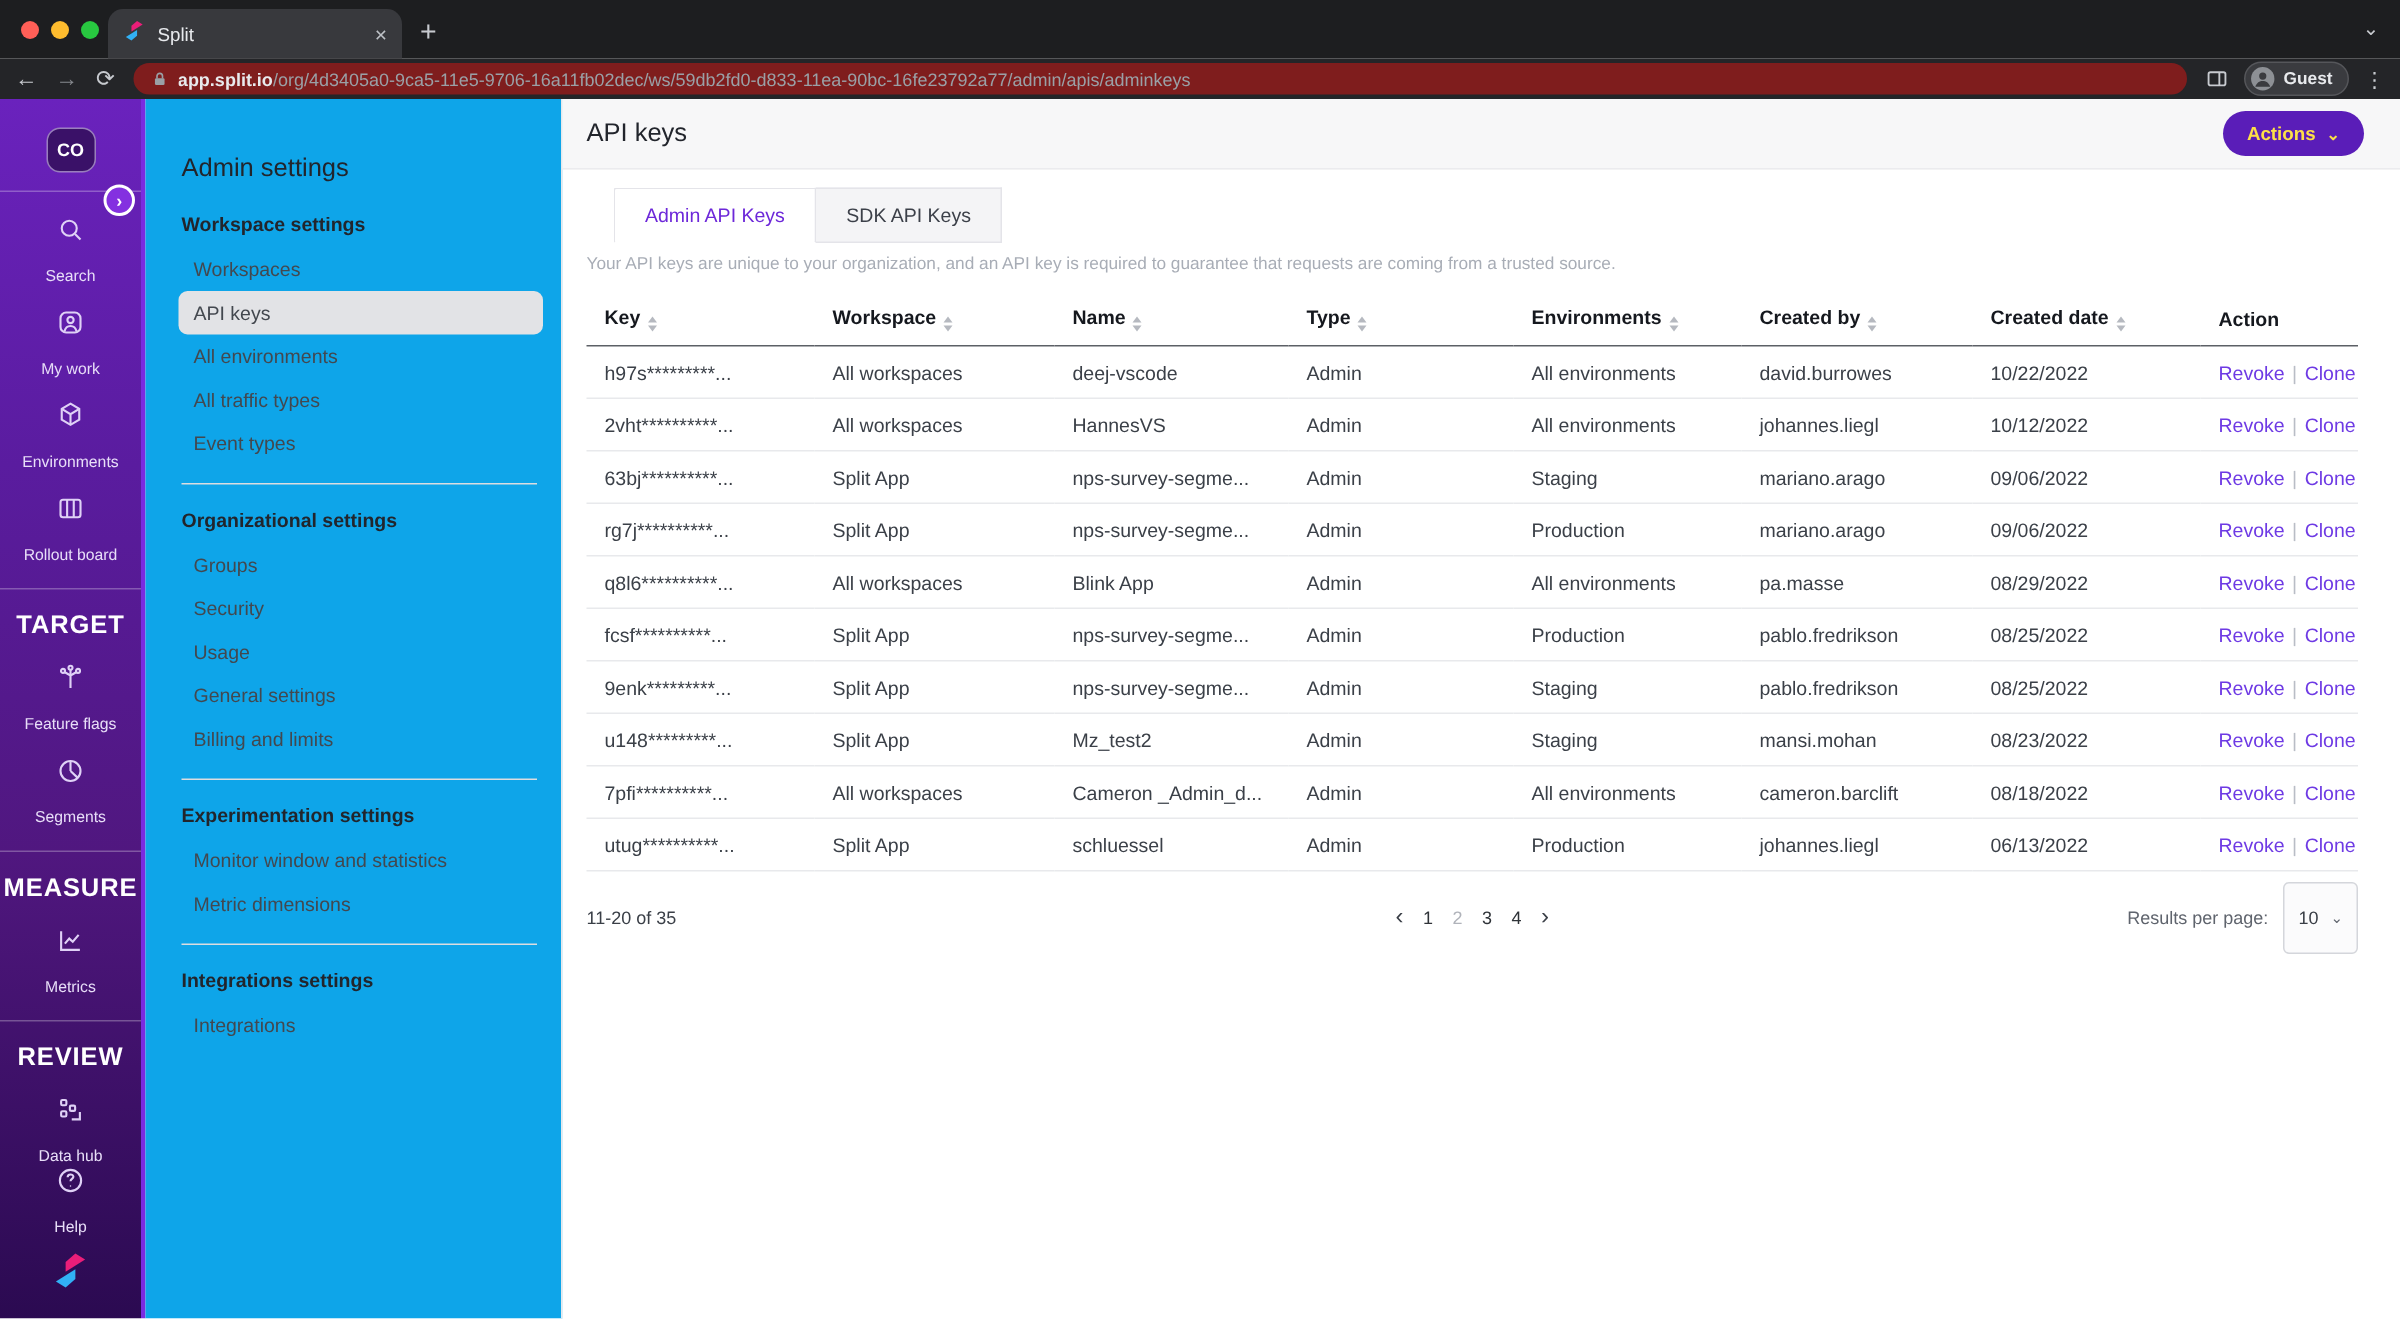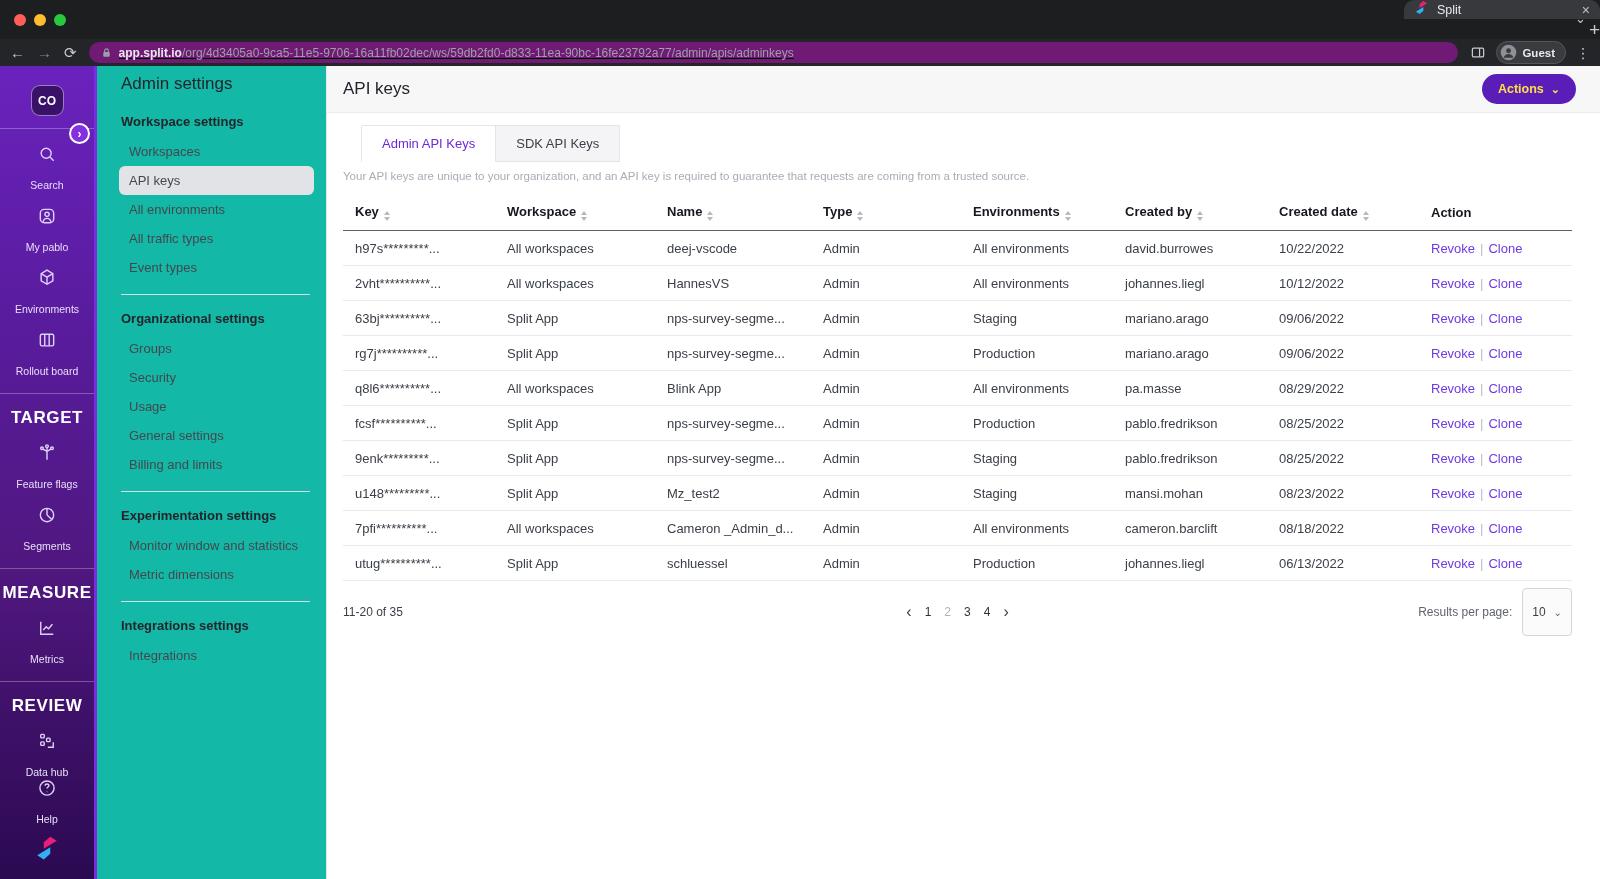--- a/index.html
+++ b/index.html
@@ -1,32 +1,32 @@
 <!DOCTYPE html>
 <html><head>
 <meta charset="utf-8">
 <style>
   * { margin:0; padding:0; box-sizing:border-box; }
   html,body { width:1600px; height:879px; overflow:hidden; font-family:"Liberation Sans", sans-serif; background:#fff; }
 
   
-  .tabstrip { height:39px; background:#1d1e20; display:flex; align-items:flex-end; position:relative;flex-direction:column; }
+  .tabstrip { height:39px; background:#1d1e20; display:flex; align-items:flex-end; position:relative; }
   .traffic { display:flex; gap:8px; position:absolute; left:14px; top:14px; }
   .traffic span { width:12px; height:12px; border-radius:50%; display:block; }
   .t-red{background:#ff5f57;} .t-yellow{background:#febc2e;} .t-green{background:#28c840;}
   .btab { margin-left:72px; width:196px; height:33px; background:#38393d; border-radius:10px 10px 0 0;
           display:flex; align-items:center; padding:0 10px; gap:8px; }
   .btab .title { color:#e8eaed; font-size:12.5px; flex:1; white-space:nowrap; overflow:hidden; }
   .btab .close { color:#bdc1c6; font-size:14px; cursor:default; }
   .newtab { color:#c7cacf; font-size:19px; margin:0 0 6px 12px; }
   .strip-chevron { position:absolute; right:14px; top:11px; color:#c7cacf; font-size:13px; }
   .toolbar { height:27px; background:#242528; display:flex; align-items:center; padding:0 10px; gap:12px; }
   .navbtn { color:#c7cacf; font-size:15px; line-height:1; }
   .navbtn.dim { color:#85888d; }
-  .urlbar { flex:1; height:21px; background:#701a75; border-radius:11px; display:flex; align-items:center; padding:0 12px; gap:7px; overflow:hidden;text-decoration:underline; }
+  .urlbar { flex:1; height:21px; background:#7f1d1d; border-radius:11px; display:flex; align-items:center; padding:0 12px; gap:7px; overflow:hidden; }
   .urlbar svg { flex:none; }
   .url { font-size:12px; white-space:nowrap; overflow:hidden; }
   .url .host { color:#e8eaed; font-weight:bold; }
   .url .path { color:#9aa0a6; }
   .chrome-right { display:flex; align-items:center; gap:10px; }
   .guest { display:flex; align-items:center; gap:5px; background:#3a3b3f; border:1px solid #55565a; border-radius:12px; padding:2px 10px 2px 3px; }
   .guest .glabel { color:#e8eaed; font-size:11.5px; font-weight:bold; }
   .kebab { color:#c7cacf; font-size:14px; letter-spacing:0; }
 
   
@@ -42,21 +42,21 @@
   .rail-item svg { stroke:#dfd1f6; }
   .rail-label { font-size:10.5px; color:#e8def8; }
   .rail-sec { margin-top:14px; font-size:17px; font-weight:bold; color:#fff; letter-spacing:.6px; }
   .rail-spacer { flex:1; }
   .rail-logo { margin:10px 0 14px; }
   .expander { position:absolute; left:69px; top:57px; width:21px; height:21px; border-radius:50%;
               background:#8430e0; border:2px solid #fff; color:#fff; font-size:12px; font-weight:bold;
               display:flex; align-items:center; justify-content:center; z-index:5; }
 
   
-  .settings { width:230px; flex:none; background:#14b8a6; border-right:1px solid #e7e7ea; padding:8px 12px 0 24px; }
+  .settings { width:278px; flex:none; background:#0ea5e9; border-right:1px solid #e7e7ea; padding:36px 12px 0 24px; }
   .settings h1 { font-size:17px; font-weight:normal; color:#22252c; margin-bottom:20px; }
   .grp-head { font-size:13px; font-weight:bold; color:#22252c; margin-bottom:8px; }
   .nav-item { font-size:13px; color:#43484f; padding:7px 10px; border-radius:6px; margin-left:-2px; }
   .nav-item.sel { background:#e2e3e6; }
   .grp-div { border-top:1px solid #dcdde0; margin:12px 4px 16px 0; }
 
   
   main { flex:1; display:flex; flex-direction:column; background:#fff; min-width:0; }
   .main-head { height:47px; background:#f7f7f8; border-bottom:1px solid #ebebee; display:flex; align-items:center;
                justify-content:space-between; padding:0 24px 0 16px; flex:none; }
@@ -157,21 +157,21 @@
           <path d="M15.6 15.6 L20 20"></path>
         </svg>
       <span class="rail-label">Search</span>
     </div>
     <div class="rail-item">
       <svg width="20" height="20" viewBox="0 0 24 24" fill="none" stroke-width="1.7">
           <rect x="4" y="4" width="16" height="16" rx="4.5"></rect>
           <circle cx="12" cy="10" r="2.5"></circle>
           <path d="M7.2 19c.7-2.8 2.6-4.2 4.8-4.2s4.1 1.4 4.8 4.2"></path>
         </svg>
-      <span class="rail-label">My pablo</span>
+      <span class="rail-label">My work</span>
     </div>
     <div class="rail-item">
       <svg width="20" height="20" viewBox="0 0 24 24" fill="none" stroke-width="1.7">
           <path d="M12 2.5 L19 6.7 V15.3 L12 19.5 L5 15.3 V6.7 Z"></path>
           <path d="M5 6.7 L12 11 L19 6.7 M12 11 V19.5"></path>
         </svg>
       <span class="rail-label">Environments</span>
     </div>
     <div class="rail-item">
       <svg width="20" height="20" viewBox="0 0 24 24" fill="none" stroke-width="1.7">

